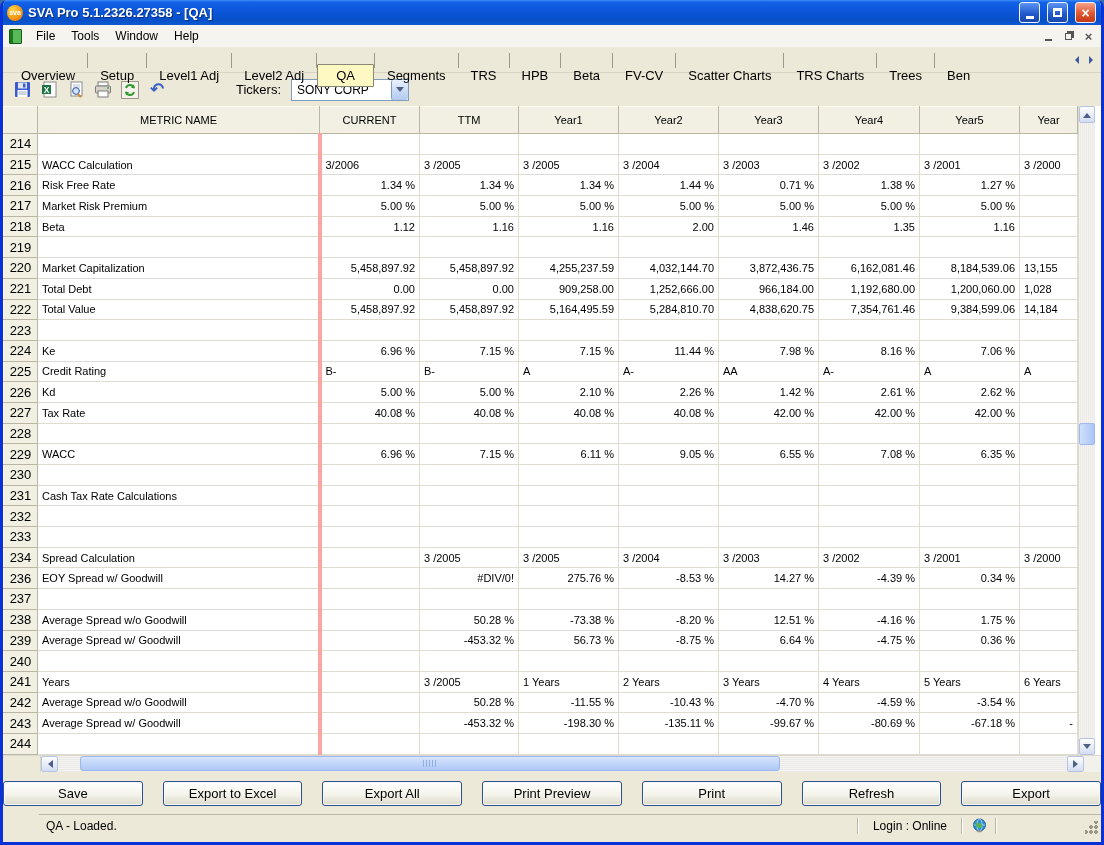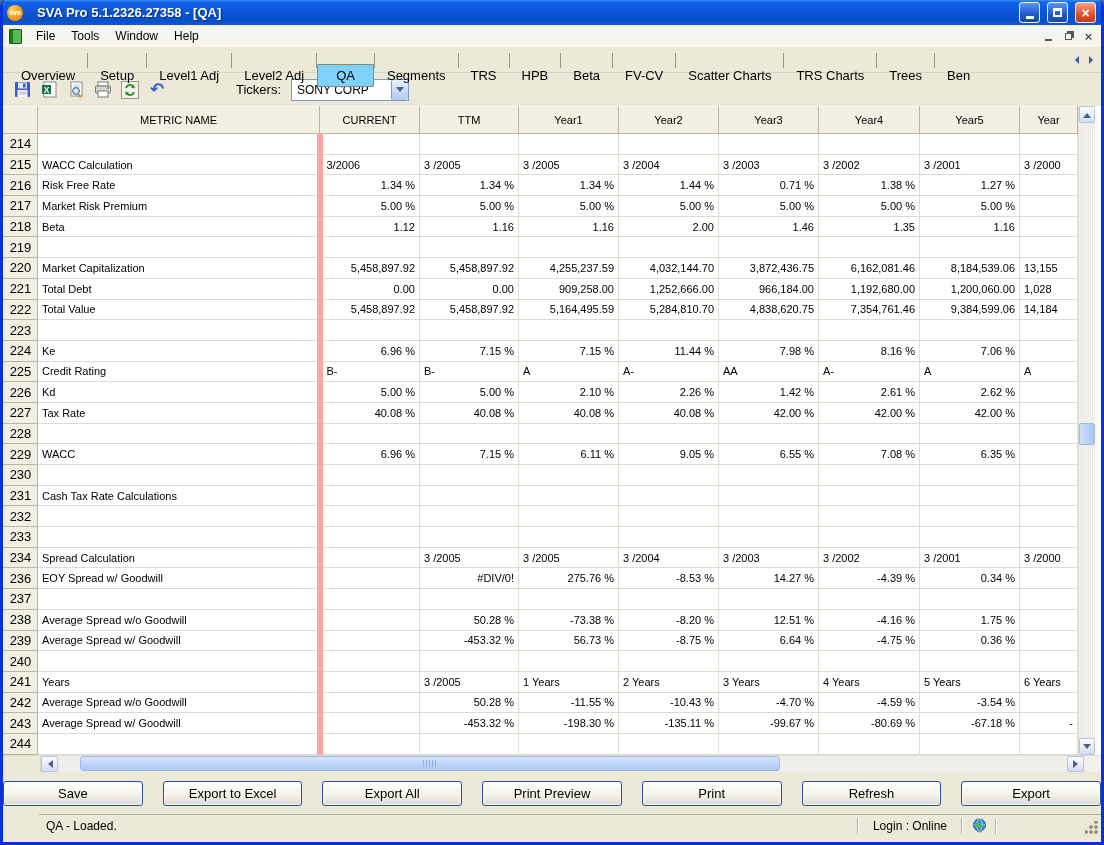--- a/index.html
+++ b/index.html
@@ -7,21 +7,21 @@
   body{width:1104px;height:845px;font-family:"Liberation Sans","DejaVu Sans",sans-serif;}
   .window{width:1104px;height:845px;border:3px solid #0831d9;border-top:none;
     border-radius:7px 7px 0 0;overflow:hidden;background:#ece9d8;display:flex;flex-direction:column;}
 
   
   .titlebar{height:25px;flex:0 0 25px;display:flex;align-items:center;gap:5px;padding:0 5px 0 4px;
     background:linear-gradient(180deg,#3c8bf8 0%,#1263e8 9%,#0d58dd 38%,#0850c8 82%,#0d5ad2 100%);}
   .app-icon{width:16px;height:16px;border-radius:50%;flex:0 0 16px;
     background:radial-gradient(circle at 35% 30%,#ffd24a,#f29111 65%,#c76a00);
     color:#fff;font-size:7px;font-weight:bold;display:flex;align-items:center;justify-content:center;}
-  .title-text{color:#fff;font-weight:bold;font-size:13px;text-shadow:1px 1px 1px #062c7e;flex:1;margin-left:9px;}
+  .title-text{color:#fff;font-weight:bold;font-size:13px;text-shadow:1px 1px 1px #062c7e;flex:1;}
   .cap-btn{width:21px;height:21px;border-radius:3px;border:1px solid #eef3ff;margin-left:2px;
     display:flex;align-items:center;justify-content:center;color:#fff;}
   .cap-min,.cap-max{background:linear-gradient(180deg,#5b94f5,#2057c9 60%,#1848ab);}
   .cap-close{background:linear-gradient(180deg,#f5a38b,#e0572f 55%,#c13a17);}
   .glyph-min{width:8px;height:3px;background:#fff;margin-top:9px;}
   .glyph-max{width:9px;height:9px;border:2px solid #fff;border-top-width:3px;}
   .glyph-x{font-size:14px;font-weight:bold;line-height:1;}
 
   
   .menubar{height:22px;flex:0 0 22px;background:#f5f4ef;display:flex;align-items:center;padding:0 4px;}
@@ -31,21 +31,21 @@
   .menu-spacer{flex:1;}
   .mdi-btn{width:17px;height:15px;display:flex;align-items:center;justify-content:center;color:#555;margin-left:3px;}
   .mdi-min{width:7px;height:2px;background:#555;margin-top:7px;}
   .mdi-restore{width:7px;height:7px;border:1px solid #555;box-shadow:2px -2px 0 -0px #555;}
   .mdi-x{font-size:13px;font-weight:bold;line-height:1;}
 
   
   .tabbar{height:26px;flex:0 0 26px;background:#ece9d8;display:flex;align-items:center;
     padding:2px 30px 0 6px;position:relative;border-bottom:1px solid #d8d4c4;}
   .tab{font-size:13px;padding:4px 12px;white-space:nowrap;color:#000;margin-top:29px;}
-  .tab.active{background:#7dd3fc;border:1px solid #898776;padding:3px 18px;border-radius:1px;}
+  .tab.active{background:#fef9c3;border:1px solid #898776;padding:3px 18px;border-radius:1px;}
   .tabsep{width:1px;height:15px;background:#9c998a;flex:0 0 1px;}
   .tab-cut{max-width:42px;overflow:hidden;}
   .tab-scroll{position:absolute;right:4px;top:5px;display:flex;gap:1px;}
   .tsbtn{width:13px;height:16px;background:#ece9d8;display:flex;align-items:center;justify-content:center;}
   .tri-l{width:0;height:0;border:4px solid transparent;border-right-color:#3b5a9b;border-left:none;}
   .tri-r{width:0;height:0;border:4px solid transparent;border-left-color:#3b5a9b;border-right:none;}
 
   
   .toolbar{height:33px;flex:0 0 33px;background:#ece9d8;display:flex;align-items:center;padding:0 9px;}
   .tool-icon{width:20px;height:20px;margin-right:7px;display:flex;align-items:center;justify-content:center;}
@@ -59,21 +59,21 @@
 
   
   .gridwrap{flex:0 0 649px;height:649px;display:flex;background:#fff;overflow:hidden;}
   table{border-collapse:collapse;table-layout:fixed;width:1074px;flex:0 0 1074px;}
   th,td{padding:0 4px;white-space:nowrap;overflow:hidden;font-weight:normal;}
   thead th{height:27px;background:#f1f0e3;border:1px solid #b9b6a4;border-top-color:#fbfaf3;border-left-color:#fbfaf3;
     font-size:11px;text-align:center;color:#000;}
   td.rowhdr{background:#f1f0e3;border:1px solid #b9b6a4;border-top-color:#fbfaf3;border-left-color:#fbfaf3;
     font-size:13px;text-align:center;}
   tbody td{height:19px;font-size:11px;border-right:1px solid #e0ded2;border-bottom:1px solid #dedcd0;color:#000;}
-  td.name{text-align:left;border-right:6px solid #fca5a5;}
+  td.name{text-align:left;border-right:4px solid #fca5a5;}
   .ar{text-align:right;} .al{text-align:left;}
 
   
   .vscroll{width:17px;flex:0 0 17px;background:#f2f1ec;display:flex;flex-direction:column;border-left:1px solid #dcdacd;}
   .sb-btn{height:17px;flex:0 0 17px;border:1px solid #b6c4e2;border-radius:2px;
     background:linear-gradient(180deg,#fdfdfd,#d3ddf3);display:flex;align-items:center;justify-content:center;}
   .vtrack{flex:1;position:relative;background:repeating-linear-gradient(90deg,#f4f3f1 0 1px,#eceae6 1px 2px);}
   .vthumb{position:absolute;left:0;right:0;top:300px;height:22px;border:1px solid #9cb8ee;border-radius:2px;
     background:linear-gradient(90deg,#cfe0fb,#aac6f5);}
   .hscrollrow{height:17px;flex:0 0 17px;display:flex;background:#f2f1ec;border-top:1px solid #dcdacd;}

